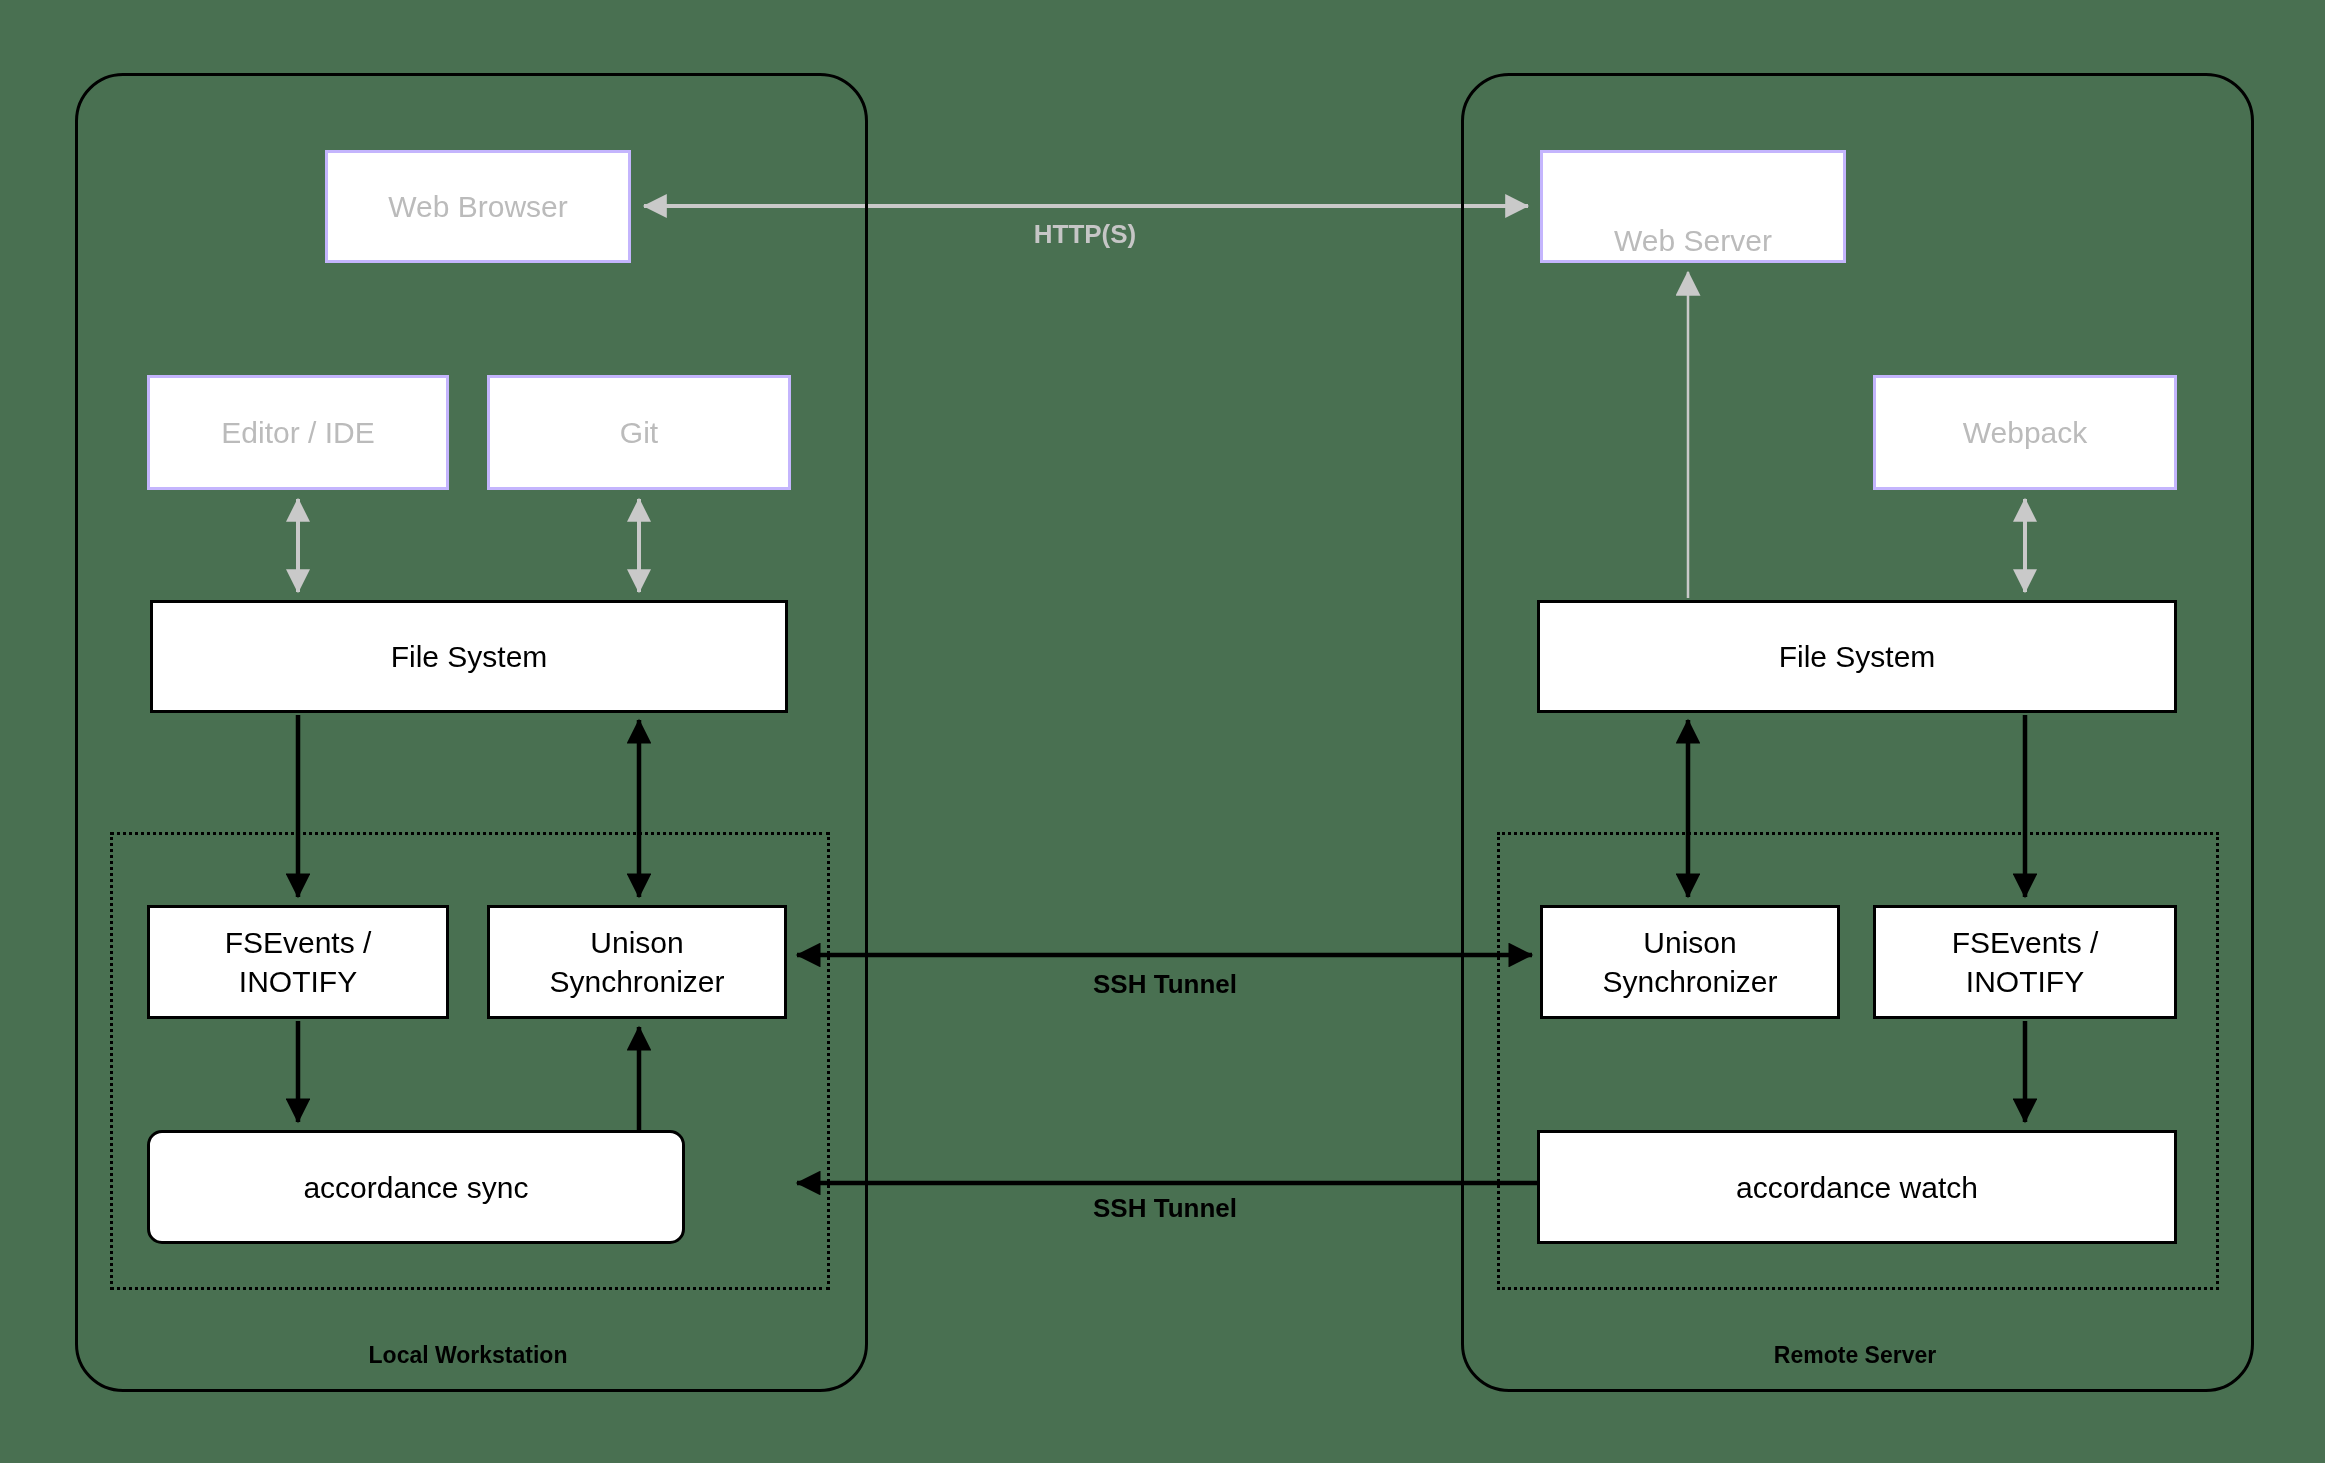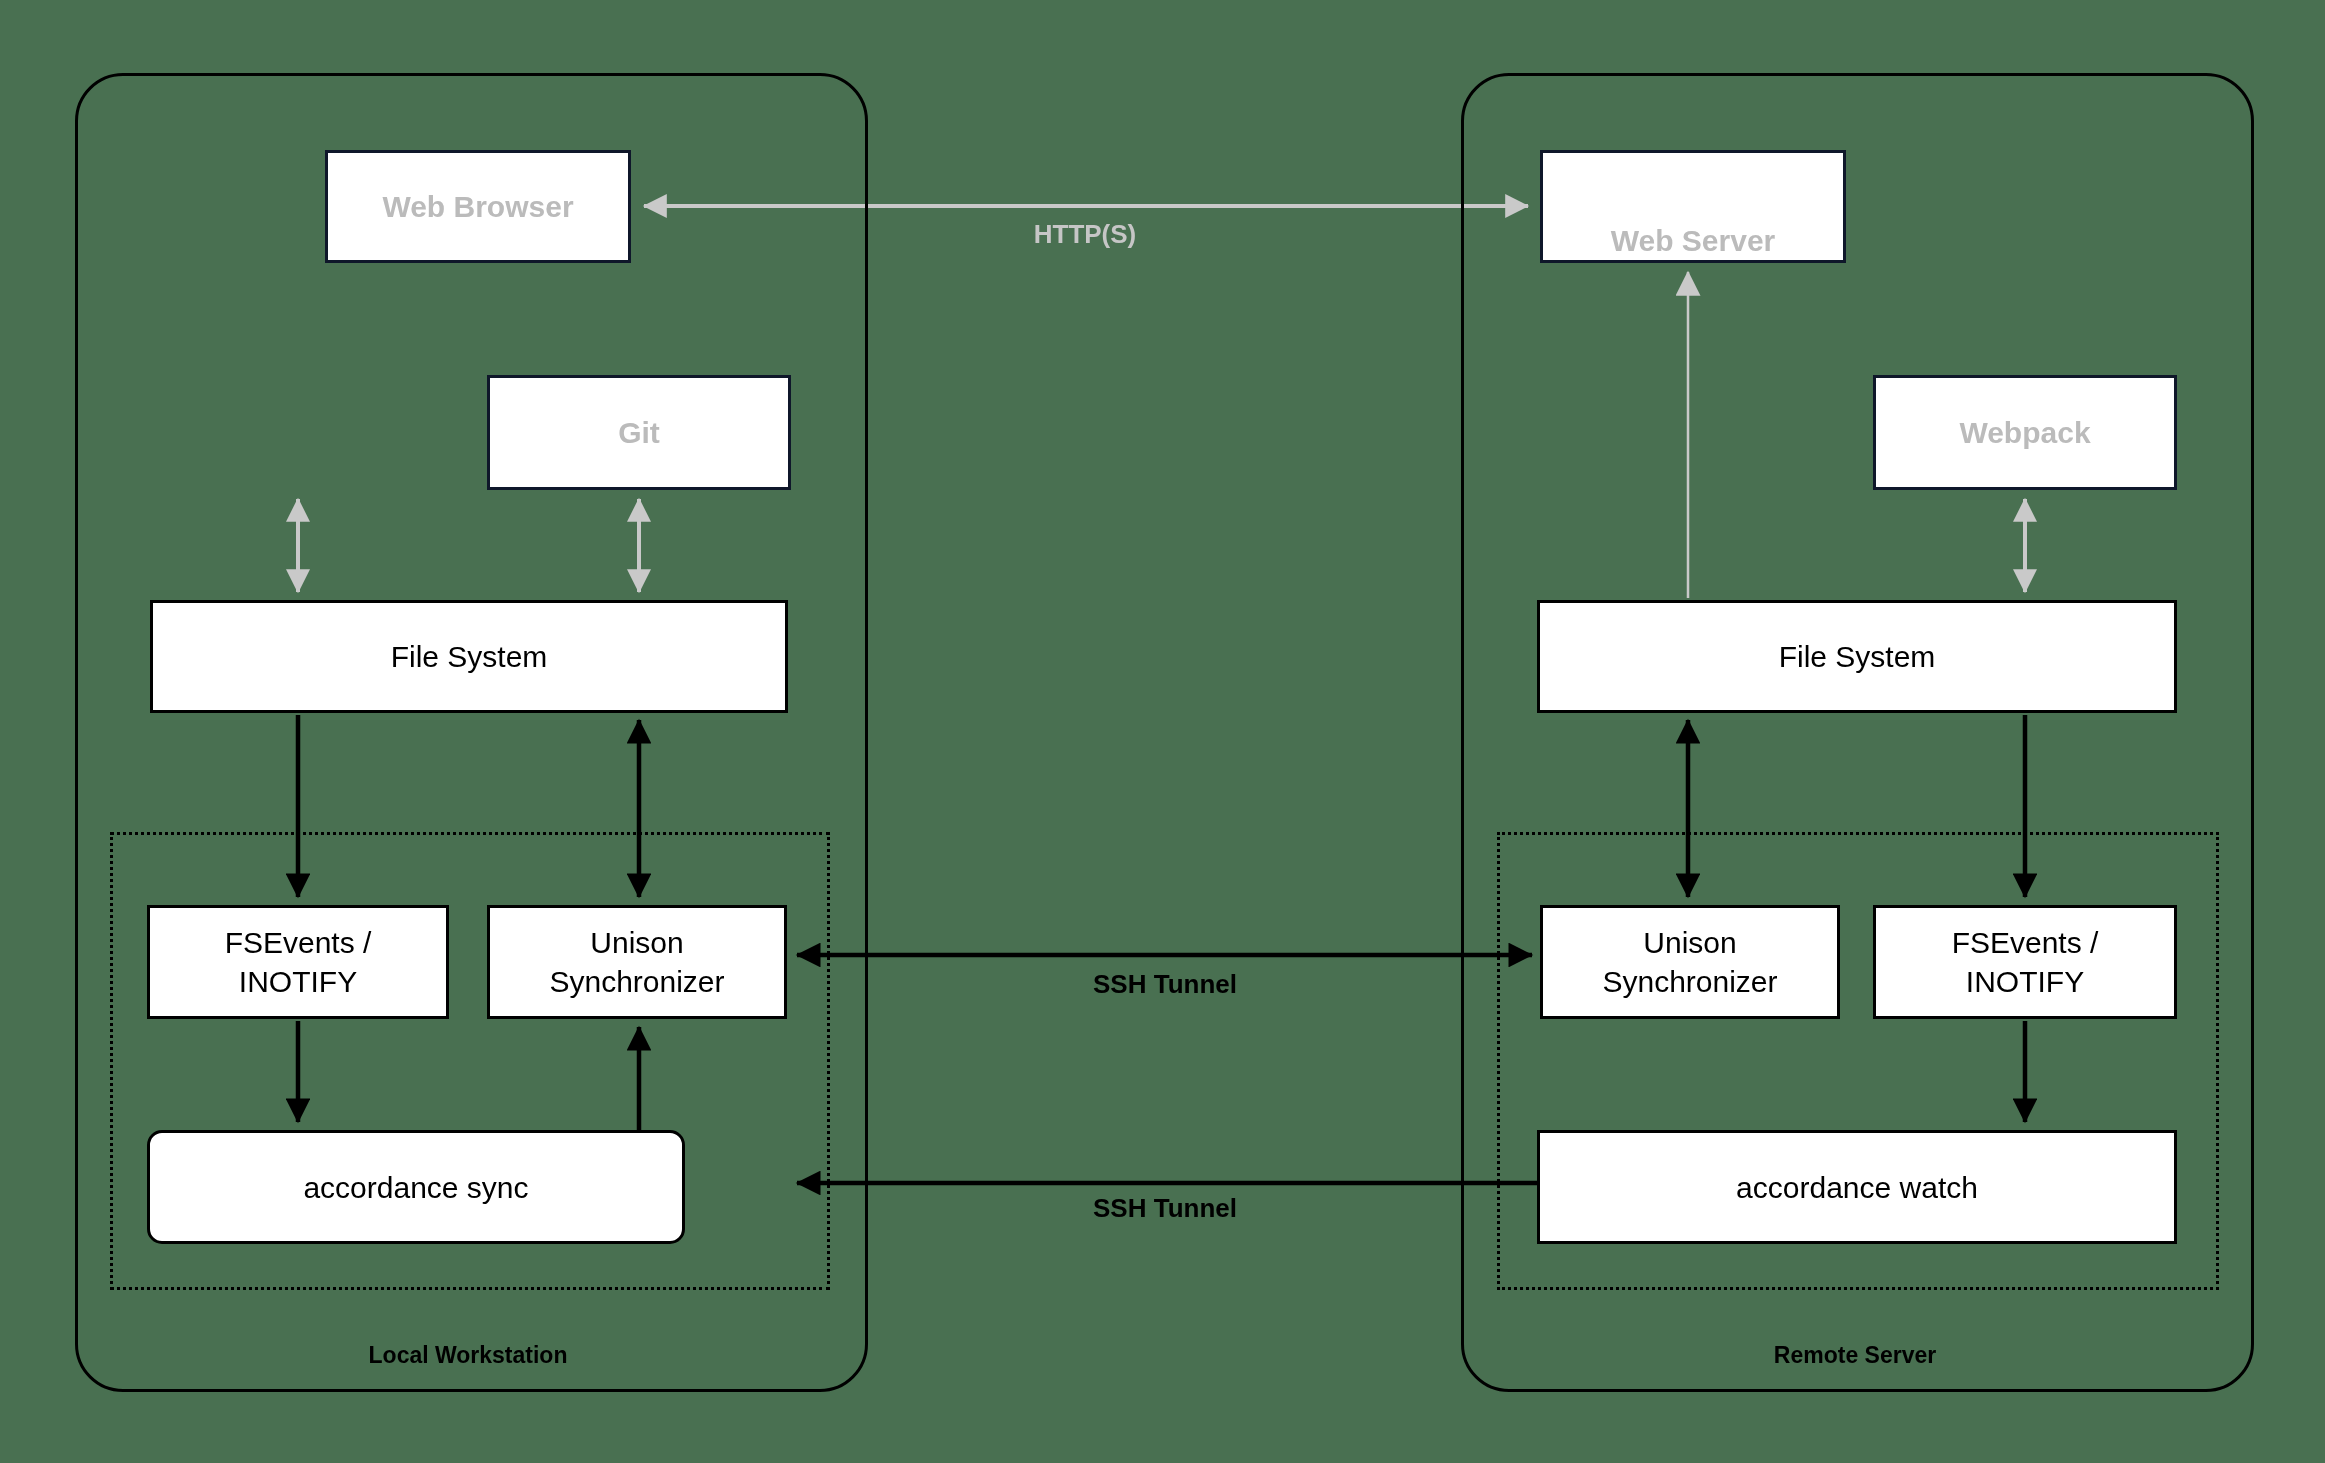--- a/index.html
+++ b/index.html
@@ -27,21 +27,21 @@
     position:absolute;
     box-sizing:border-box;
     background:#ffffff;
     display:flex;
     align-items:center;
     justify-content:center;
     text-align:center;
     font-size:30px;
     line-height:1.3;
   }
-  .box.muted { border:3px solid #0f172a; color:#bbbbbb;font-weight:bold; }
+  .box.muted { border:3px solid #c4b5fd; color:#bbbbbb; }
   .box.solid { border:3px solid #000000; color:#000000; }
   .box .inner { display:block; }
   .wrap-narrow .inner { max-width:210px; }
   .conn-label {
     position:absolute;
     transform:translate(-50%,-50%);
     font-weight:bold;
     font-size:26px;
     white-space:nowrap;
   }
@@ -100,20 +100,23 @@
   </svg>
 
   <div class="container-frame" style="left:75px; top:73px; width:787px; height:1313px;"></div>
 
   <div class="dotted-frame" style="left:110px; top:832px; width:714px; height:452px;"></div>
 
   <div class="box muted" style="left:325px; top:150px; width:306px; height:113px;">
     <span class="inner">Web Browser</span>
   </div>
 
+  <div class="box muted" style="left:147px; top:375px; width:302px; height:115px;">
+    <span class="inner">Editor / IDE</span>
+  </div>
 
   <div class="box muted" style="left:487px; top:375px; width:304px; height:115px;">
     <span class="inner">Git</span>
   </div>
 
   <div class="box solid" style="left:150px; top:600px; width:638px; height:113px;">
     <span class="inner">File System</span>
   </div>
 
   <div class="box solid wrap-narrow" style="left:147px; top:905px; width:302px; height:114px;">

